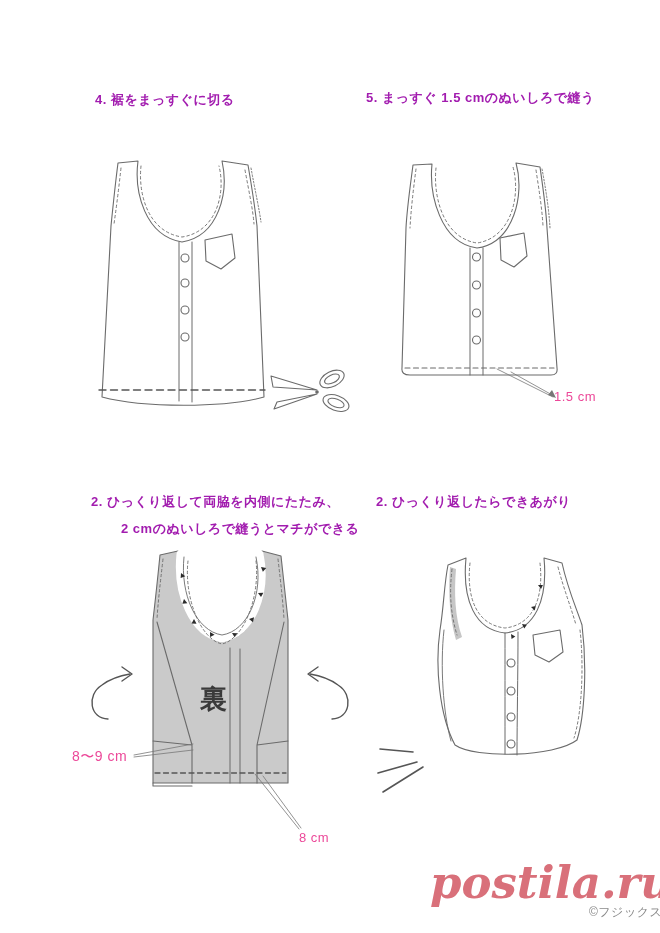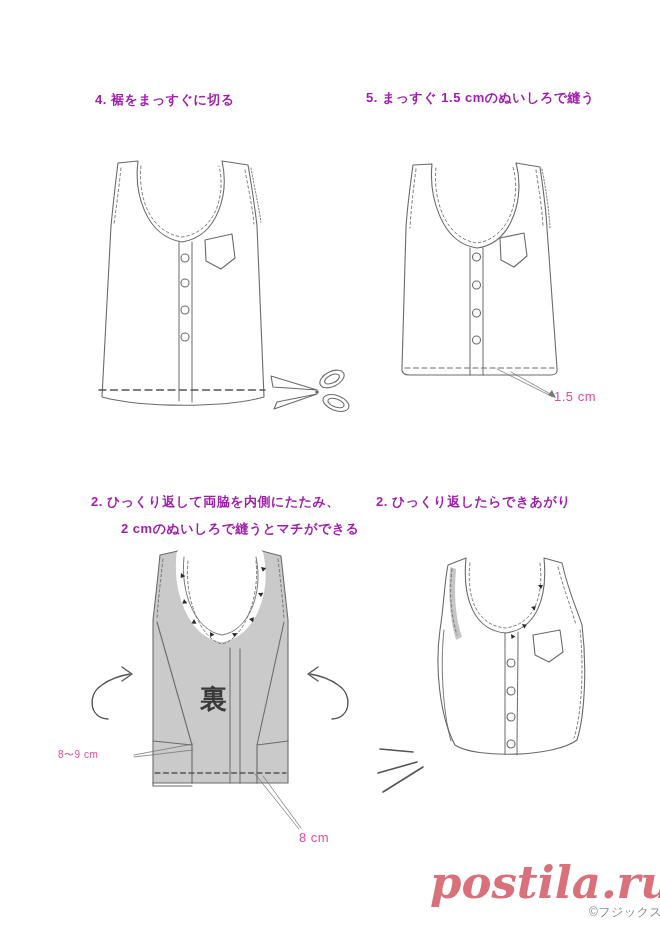--- a/index.html
+++ b/index.html
@@ -155,21 +155,21 @@
         <path d="M84,210 L143,199"></path>
         <path d="M84,212 L143,205"></path>
       </g>
       <g stroke="#777777" stroke-width="0.8">
         <path d="M205,229 L249,284"></path>
         <path d="M213,231 L251,283"></path>
       </g>
     </g>
   </svg>
   <div class="ura-label">裏</div>
-  <div class="m-label" style="left:58px;top:748px;font-size:10px;">8〜9 cm</div>
+  <div class="m-label" style="left:72px;top:748px;font-size:14px;">8〜9 cm</div>
   <div class="m-label" style="left:299px;top:830px;">8 cm</div>
 
   <svg class="illu" style="left:375px;top:545px;" width="235" height="270" viewBox="0 0 235 270">
     <g stroke="#6b6b6b" fill="none" stroke-width="1.1" stroke-linejoin="round" stroke-linecap="round">
 
       <path fill="#ffffff" d="M73,20 L91,13 C87,55 100,85 130,88 C160,85 173,55 169,13 L187,18
                C193,45 201,62 207,80 C212,120 210,170 202,195 C180,212 100,214 80,200
                C64,170 60,120 65,85 C69,60 69,40 73,20 Z"></path>
 
       <path fill="#c6c6c6" stroke="none" d="M75,22 C73,50 75,75 81,95 L87,92 C80,72 79,48 81,24 Z"></path>

